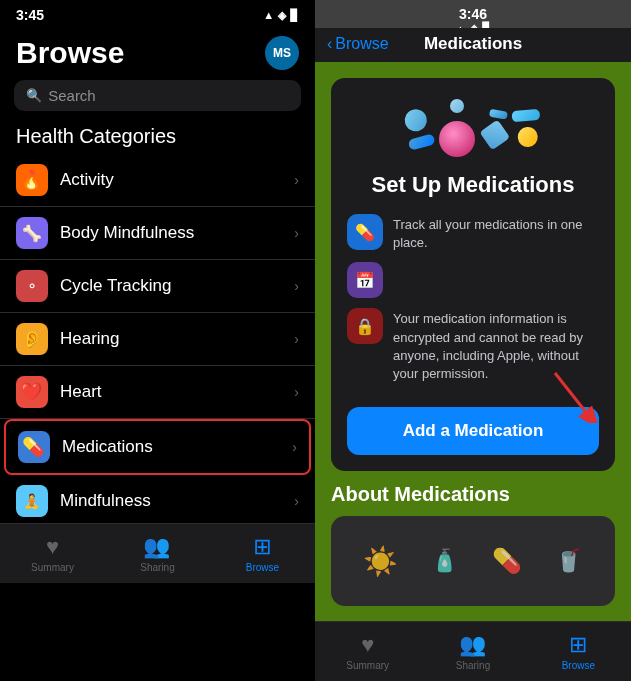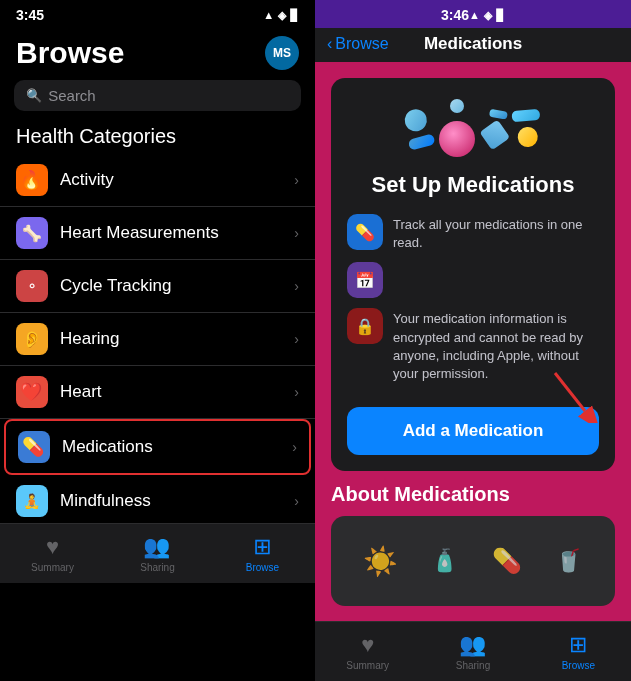--- a/index.html
+++ b/index.html
@@ -155,27 +155,28 @@
       height: 681px;
       background: #1c1c1e;
       color: #fff;
       display: flex;
       flex-direction: column;
       overflow: hidden;
     }
 
     .right-status-bar {
       display: flex;
-      justify-content: center;
+      justify-content: flex-start;
       align-items: center;
       padding: 6px 16px 4px;
       font-size: 13px;
       font-weight: 600;
       height: 28px;
-      background: #4c1d95;
+      background: #404040;
+      flex-direction: column;
     }
 
     .right-nav {
       display: flex;
       align-items: center;
       justify-content: center;
       padding: 6px 16px 8px;
       background: #1c1c1e;
       position: relative;
     }
@@ -190,21 +191,21 @@
     }
     .right-nav-title {
       font-size: 17px;
       font-weight: 600;
       color: #fff;
     }
 
     .right-content {
       flex: 1;
       overflow-y: auto;
-      background: #be185d;
+      background: #4d7c0f;
       padding: 16px 16px 0;
     }
 
     .med-card {
       background: #1c1c1e;
       border-radius: 14px;
       padding: 20px 16px 16px;
       margin-bottom: 12px;
     }
 
@@ -342,21 +343,21 @@
   <div class="menu-list">
 
     <div class="menu-item">
       <div class="menu-item-icon icon-activity">🔥</div>
       <span class="menu-item-label">Activity</span>
       <span class="menu-item-chevron">›</span>
     </div>
 
     <div class="menu-item">
       <div class="menu-item-icon icon-body" style="font-size:16px;">🦴</div>
-      <span class="menu-item-label">Heart Measurements</span>
+      <span class="menu-item-label">Body Mindfulness</span>
       <span class="menu-item-chevron">›</span>
     </div>
 
     <div class="menu-item">
       <div class="menu-item-icon icon-cycle" style="font-size:14px;">⚬</div>
       <span class="menu-item-label">Cycle Tracking</span>
       <span class="menu-item-chevron">›</span>
     </div>
 
     <div class="menu-item">
@@ -451,21 +452,21 @@
             <div style="width:28px;height:11px;border-radius:5px;background:linear-gradient(135deg,#64d2ff,#30a8e0);"></div>
             <div style="width:20px;height:20px;border-radius:50%;background:linear-gradient(135deg,#ffe066,#ffb300);margin-top:2px;"></div>
           </div>
         </div>
 
         <div class="med-setup-title">Set Up Medications</div>
 
         
         <div class="feature-row">
           <div class="feature-icon-wrap feature-icon-blue" style="font-size:16px;">💊</div>
-          <span class="feature-text">Track all your medications in one read.</span>
+          <span class="feature-text">Track all your medications in one place.</span>
         </div>
 
         <div class="feature-row">
           <div class="feature-icon-wrap feature-icon-purple" style="font-size:16px;">📅</div>
         </div>
 
         <div class="feature-row">
           <div class="feature-icon-wrap feature-icon-red" style="font-size:16px;">🔒</div>
           <span class="feature-text">Your medication information is encrypted and cannot be read by anyone, including Apple, without your permission.</span>
         </div>

